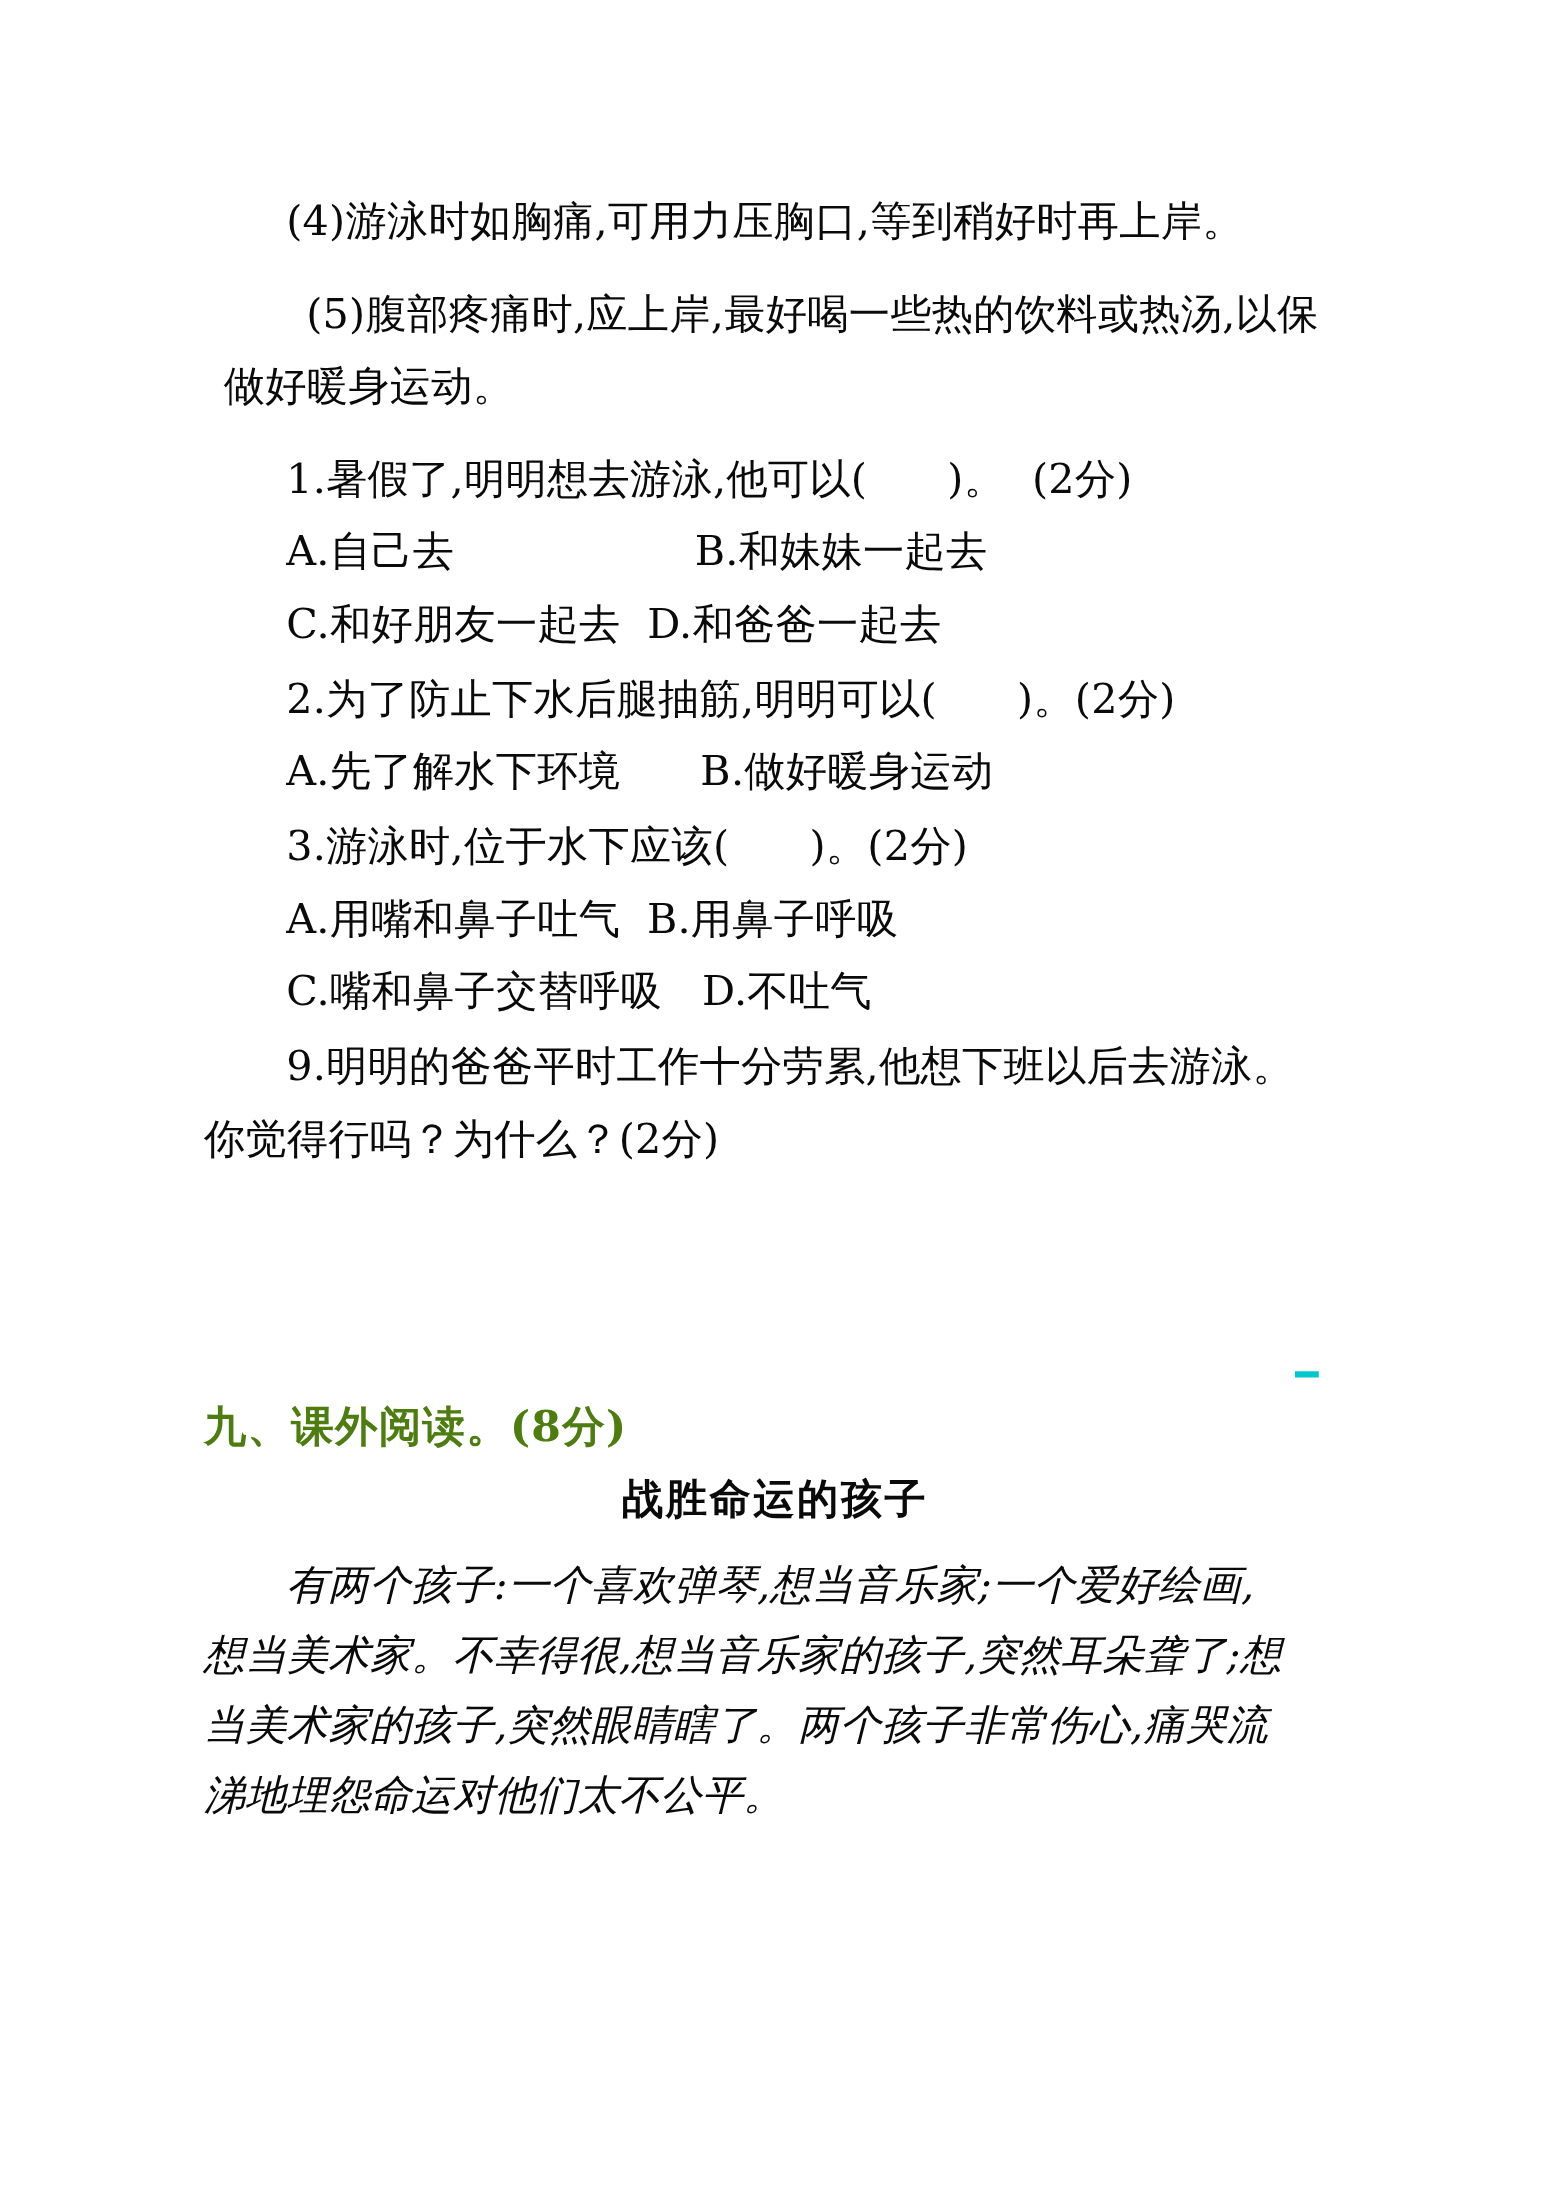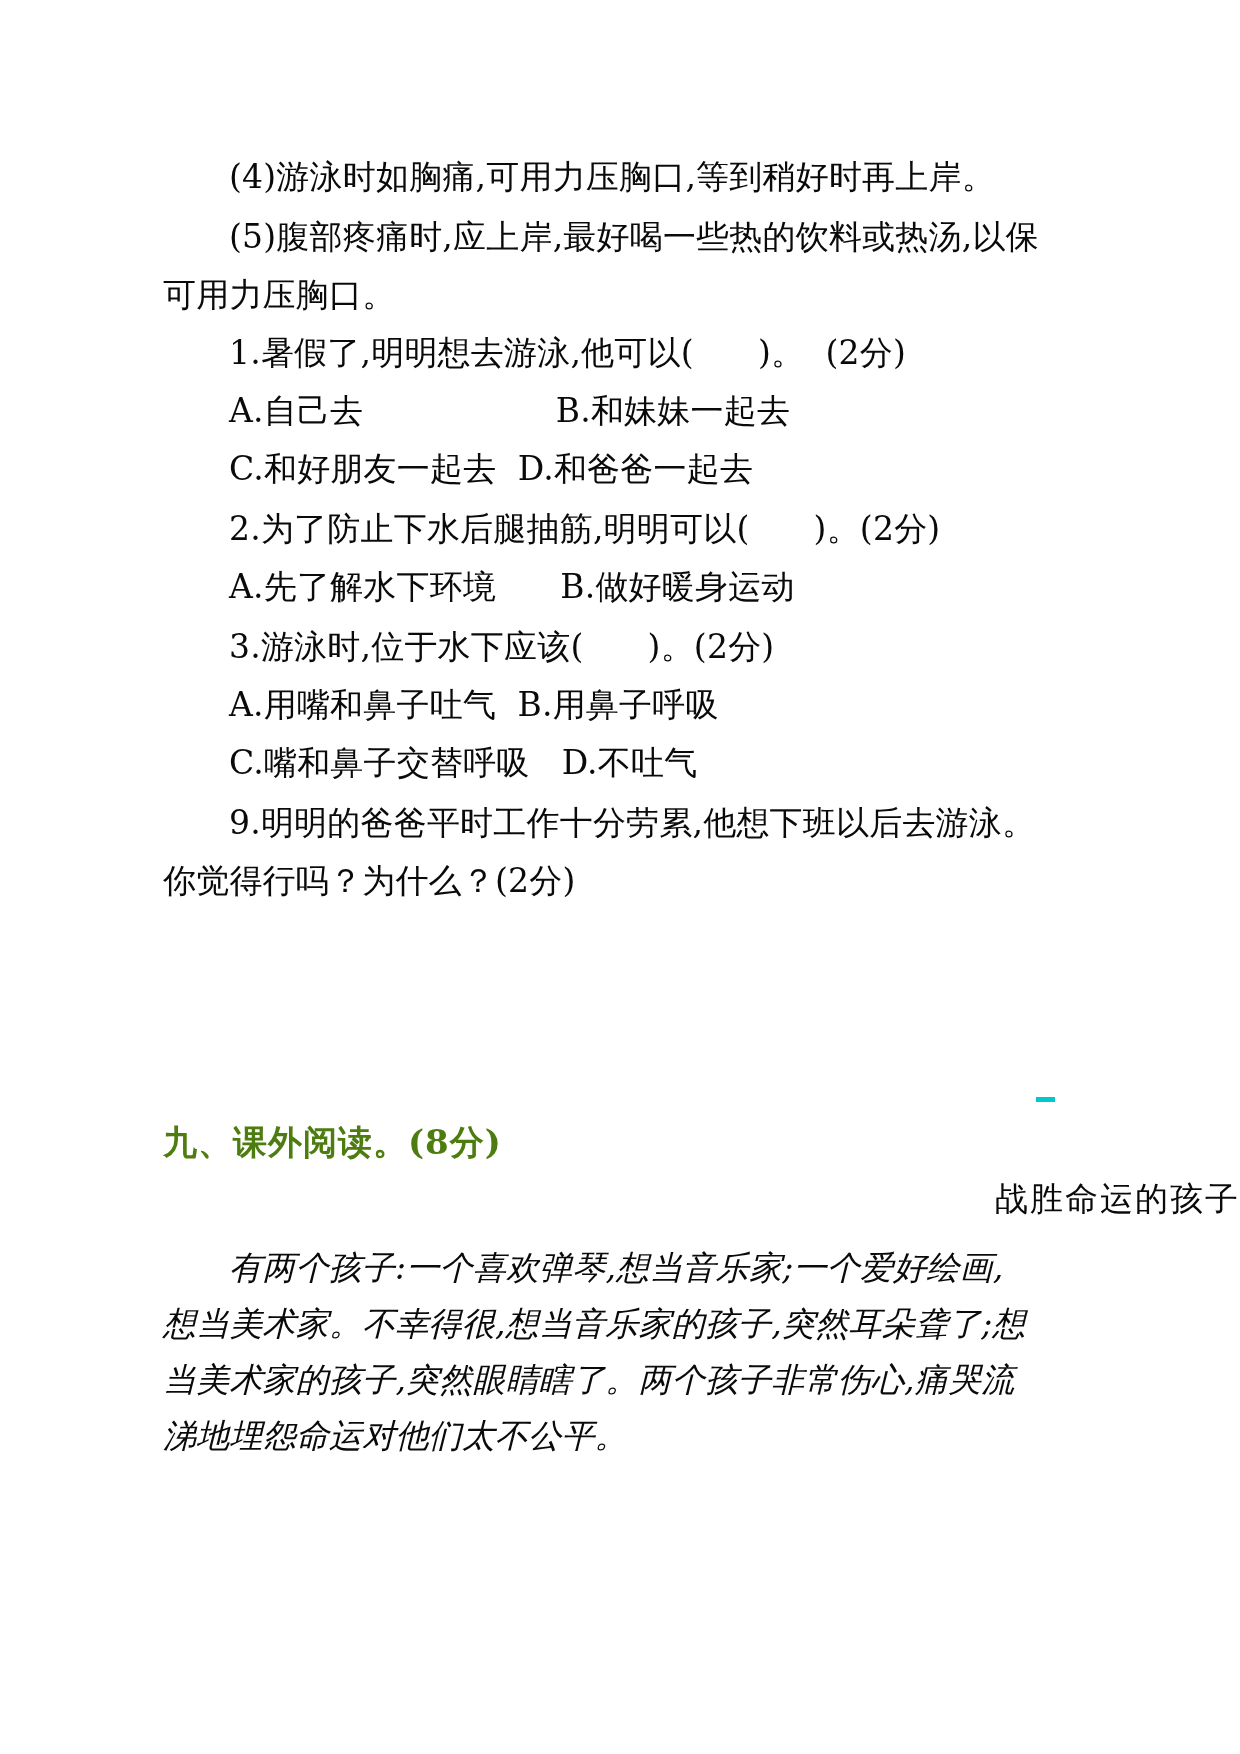--- a/index.html
+++ b/index.html
@@ -44,21 +44,21 @@
   .indent {
     padding-left: 66px;
   }
 
   .blk {
     margin-bottom: 2px;
   }
 
   
   .para {
-    margin: 0;
+    margin: 16px;
   }
 
   
   .section-heading {
     position: absolute;
     left: 163px;
     top: 1120px;
     font-size: 34px;
     line-height: 44px;
     font-weight: bold;
@@ -76,24 +76,24 @@
     height: 5px;
     background: #00c8cd;
   }
 
   
   .article-title {
     position: absolute;
     left: 0;
     top: 1176px;
     width: 1240px;
-    text-align: right;
+    text-align: center;
     font-size: 33px;
     line-height: 46px;
-    font-weight: normal;
+    font-weight: bold;
     letter-spacing: 2px;
     color: #0a0a0a;
   }
 
   .article-body {
     position: absolute;
     left: 163px;
     top: 1240px;
     width: 960px;
     font-style: italic;
@@ -109,21 +109,21 @@
 <div class="page">
 
   <div class="content">
 
     <div class="blk">
       <div class="line indent">(4)游泳时如胸痛,可用力压胸口,等到稍好时再上岸。</div>
     </div>
 
     <div class="blk para">
       <div class="line indent">(5)腹部疼痛时,应上岸,最好喝一些热的饮料或热汤,以保</div>
-      <div class="line">可用力压胸口。</div>
+      <div class="line">做好暖身运动。</div>
     </div>
 
     <div class="blk">
       <div class="line indent">1.暑假了,明明想去游泳,他可以(      )。  (2分)</div>
       <div class="line indent">A.自己去                  B.和妹妹一起去</div>
       <div class="line indent">C.和好朋友一起去  D.和爸爸一起去</div>
     </div>
 
     <div class="blk">
       <div class="line indent">2.为了防止下水后腿抽筋,明明可以(      )。(2分)</div>

